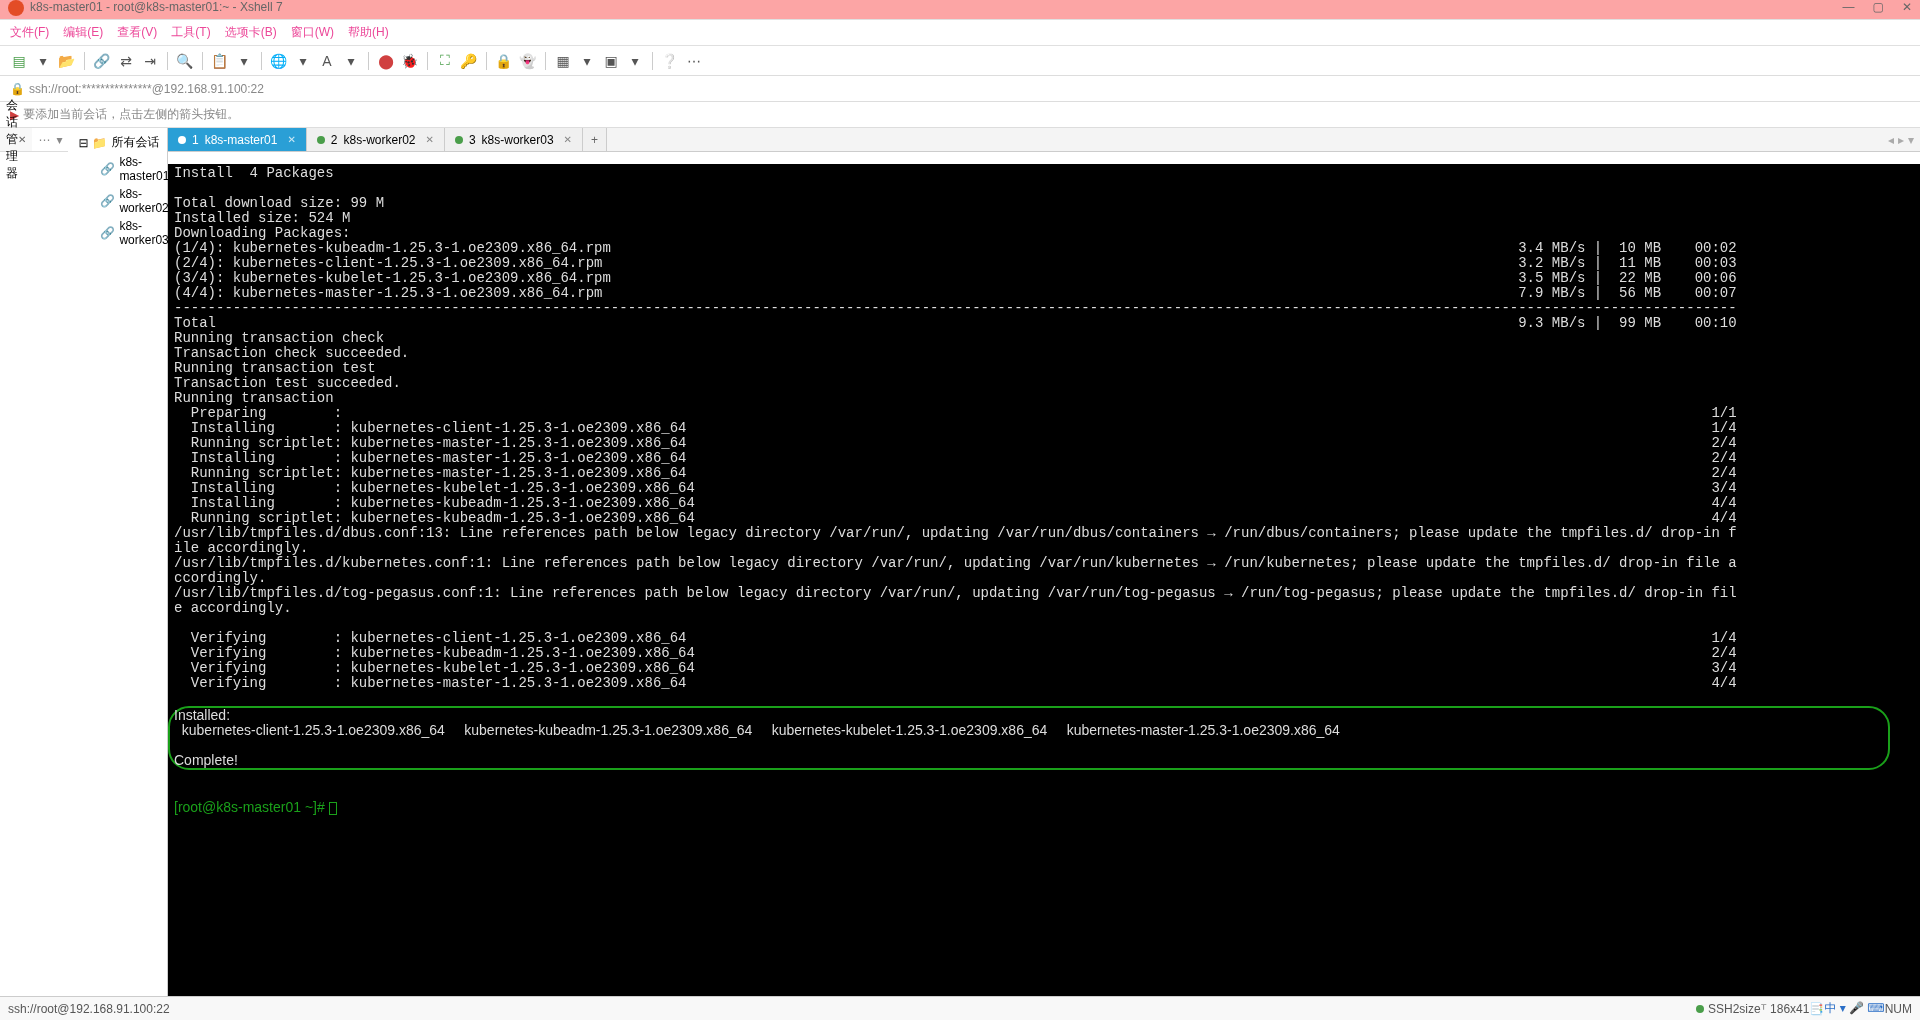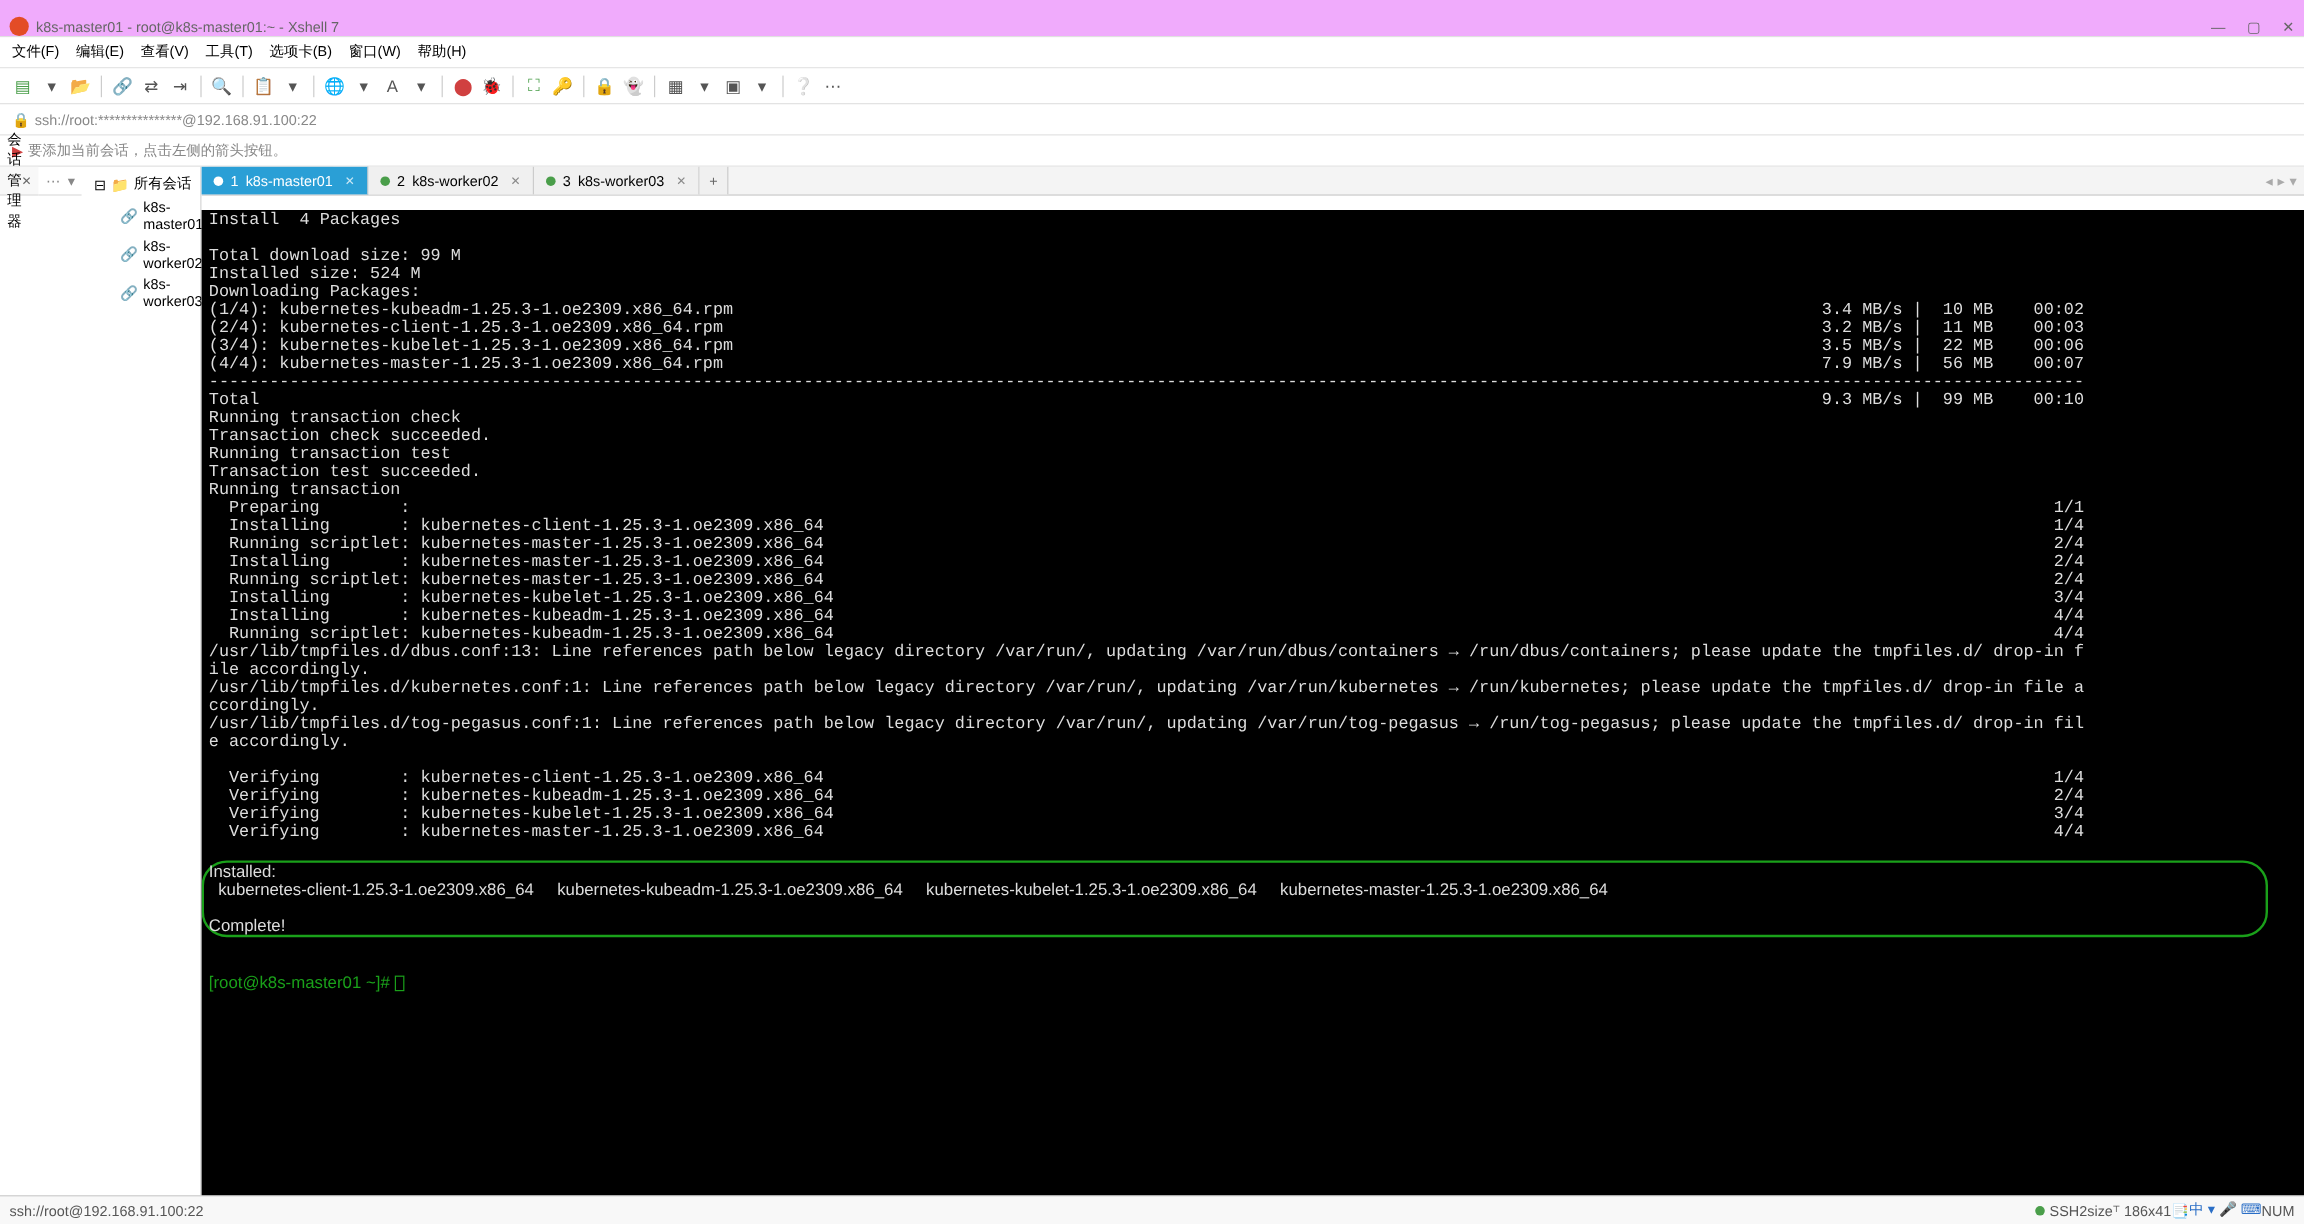--- a/index.html
+++ b/index.html
@@ -1,23 +1,23 @@
 <!DOCTYPE html>
 <html><head>
 <meta charset="utf-8">
 <style>
 * { margin: 0; padding: 0; box-sizing: border-box; font-family: "Microsoft YaHei", sans-serif; }
 body { width: 1920px; height: 1020px; overflow: hidden; background: #f0f0f0; font-size: 12px; display: flex; flex-direction: column; }
-.titlebar { height: 31px; background: #f0abfc; display: flex; align-items: flex-end; padding: 0 8px; border-bottom: 1px solid #e0e0e0; }
+.titlebar { height: 20px; background: #fca5a5; display: flex; align-items: flex-start; padding: 0 8px; border-bottom: 1px solid #e0e0e0; }
 .titlebar .app-icon { width: 16px; height: 16px; background: #e34c26; border-radius: 50%; margin-right: 6px; }
 .titlebar .title { color: #666; font-size: 12px; flex: 1; }
 .titlebar .winctl { display: flex; gap: 18px; color: #666; }
 .titlebar .winctl span { cursor: pointer; }
 .menubar { height: 26px; background: #fff; display: flex; align-items: center; padding: 0 10px; gap: 14px; border-bottom: 1px solid #e0e0e0; }
-.menubar span { color: #000000; font-size: 12px; }
+.menubar span { color: #ec4899; font-size: 12px; }
 .toolbar { height: 30px; background: #fff; display: flex; align-items: center; padding: 0 10px; gap: 6px; border-bottom: 1px solid #ddd; }
 .toolbar .tb { width: 18px; height: 18px; display: flex; align-items: center; justify-content: center; font-size: 14px; color: #555; }
 .toolbar .sep { width: 1px; height: 18px; background: #ccc; margin: 0 2px; }
 .toolbar .green { color: #4a9e4a; }
 .toolbar .blue { color: #2a6ec6; }
 .toolbar .orange { color: #e08030; }
 .toolbar .red { color: #d04040; }
 .addrbar { height: 26px; background: #fff; display: flex; align-items: center; padding: 0 10px; border-bottom: 1px solid #ddd; color: #888; font-size: 12px; }
 .addrbar .lock { color: #d0a020; margin-right: 4px; }
 .hint { height: 26px; background: #fff; display: flex; align-items: center; padding: 0 10px; border-bottom: 1px solid #ddd; color: #888; font-size: 12px; }

